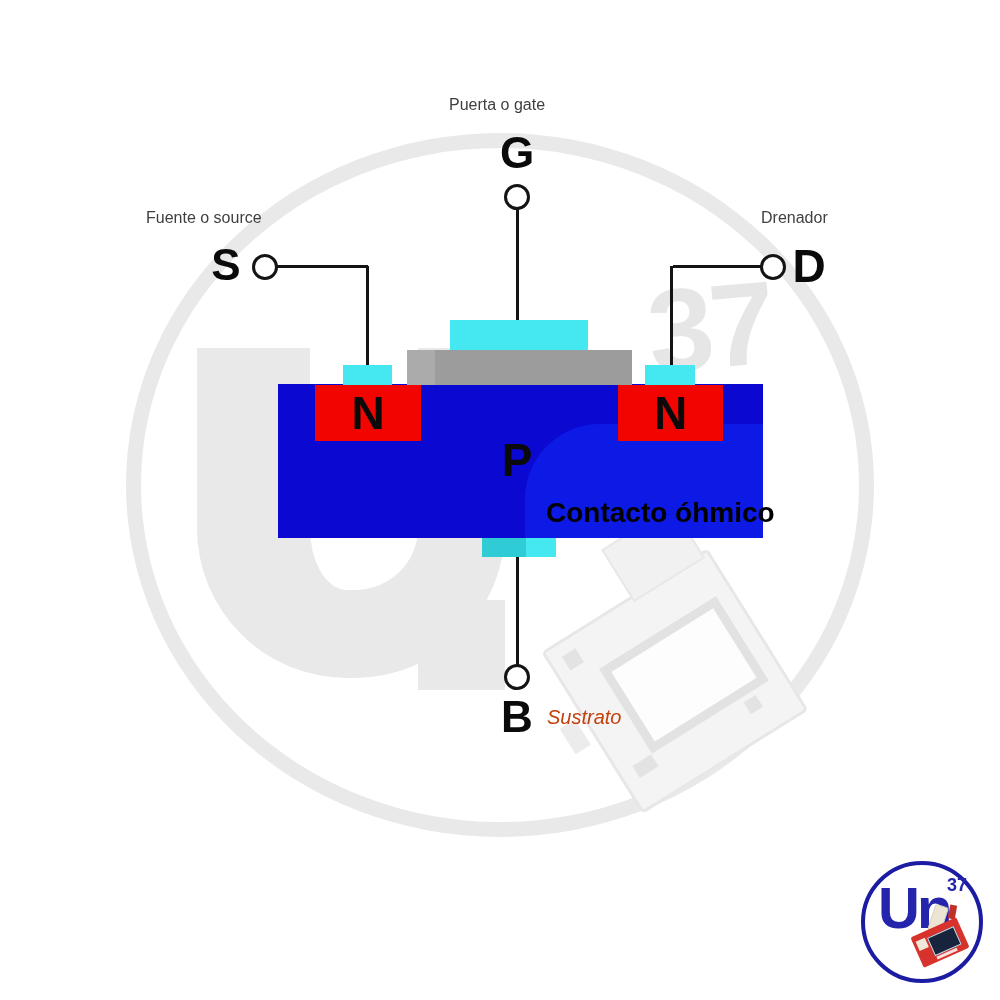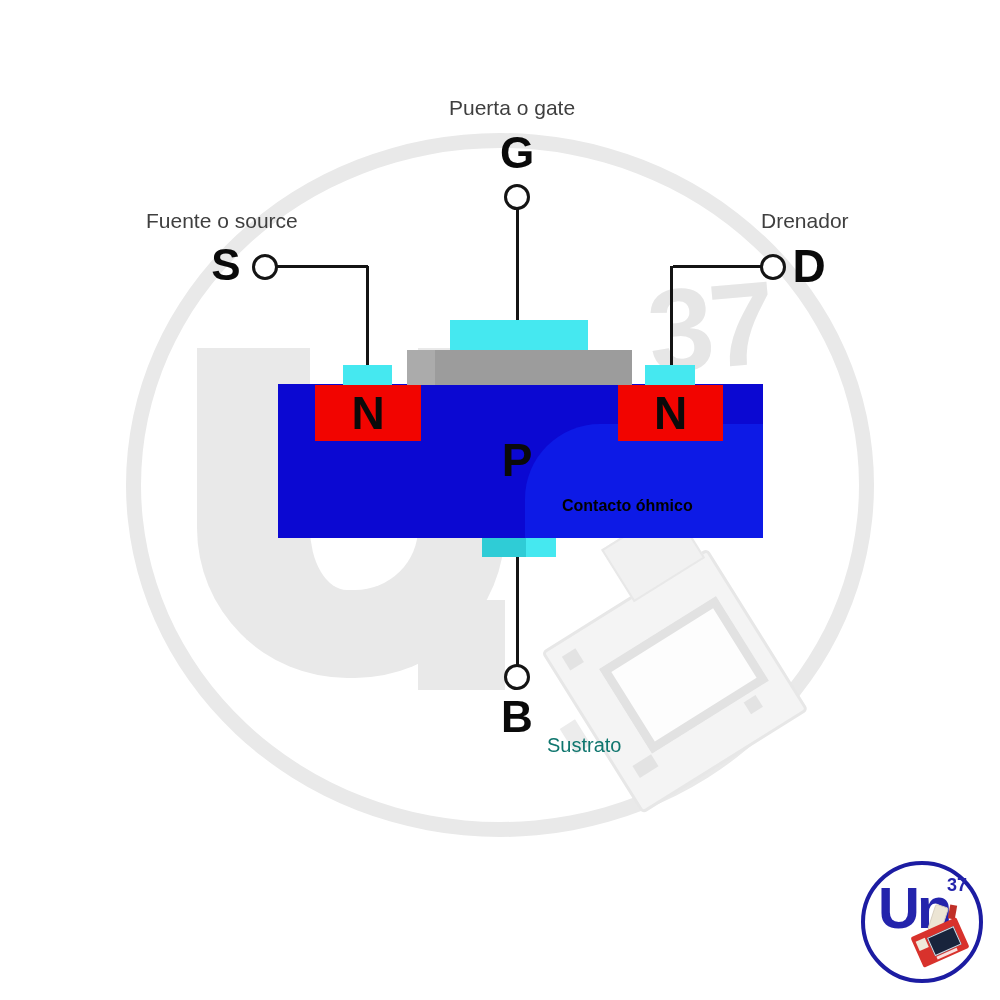--- a/index.html
+++ b/index.html
@@ -46,39 +46,39 @@
   .circ-d{left:760px;top:254px;}
   .circ-b{left:504px;top:664px;}
   .term-letter{width:46px;text-align:center;font-weight:700;color:#0a0a0a;
     line-height:1;z-index:5;}
   .let-g{left:494px;top:131px;font-size:44px;}
   .let-s{left:203px;top:243px;font-size:44px;}
   .let-d{left:786px;top:243px;font-size:46px;}
   .let-b{left:494px;top:695px;font-size:44px;}
 
   
-  .lbl{font-size:21px;color:#3f3f3f;z-index:5;white-space:nowrap;}
+  .lbl{font-size:16px;color:#3f3f3f;z-index:5;white-space:nowrap;}
   .lbl-gate{left:449px;top:96px;}
   .lbl-source{left:146px;top:209px;}
   .lbl-drain{left:761px;top:209px;text-align:center;}
-  .lbl-substrate{left:547px;top:734px;font-size:20px;color:#0f766e;}
+  .lbl-substrate{left:547px;top:706px;font-size:20px;color:#c2410c;font-style:italic;}
 
   
   .body-p{left:278px;top:384px;width:485px;height:154px;background:#0b08d2;
     z-index:3;overflow:hidden;}
   .body-light{left:247px;top:40px;width:238px;height:114px;background:#0d1ae6;
     border-top-left-radius:75px;}
   .n-region{width:106px;height:56px;background:#f20400;z-index:4;
     display:flex;align-items:center;justify-content:center;}
   .n-left{left:315px;top:385px;}
   .n-right{left:618px;top:385px;width:105px;}
   .n-letter{font-size:46px;font-weight:600;color:#0a0a0a;line-height:1;}
   .p-letter{left:494px;top:437px;width:46px;text-align:center;font-size:46px;
     font-weight:600;color:#0a0a0a;z-index:5;line-height:1;}
-  .ohmic{left:562px;top:497px;font-size:16px;font-weight:600;color:#000;
+  .ohmic{left:546px;top:497px;font-size:28px;font-weight:600;color:#000;
     z-index:5;white-space:nowrap;}
   .gate-oxide{left:407px;top:350px;width:225px;height:35px;background:#9c9c9c;z-index:3;}
   .gate-oxide-hl{left:407px;top:350px;width:28px;height:35px;background:#ababab;z-index:3;}
   .contact{background:#45e8f0;z-index:4;}
   .ct-gate{left:450px;top:320px;width:138px;height:30px;}
   .ct-source{left:343px;top:365px;width:49px;height:20px;}
   .ct-drain{left:645px;top:365px;width:50px;height:20px;}
   .ct-sub{left:482px;top:538px;width:74px;height:19px;}
   .ct-sub-dark{left:482px;top:538px;width:44px;height:19px;background:#2fccd6;z-index:4;}
 

